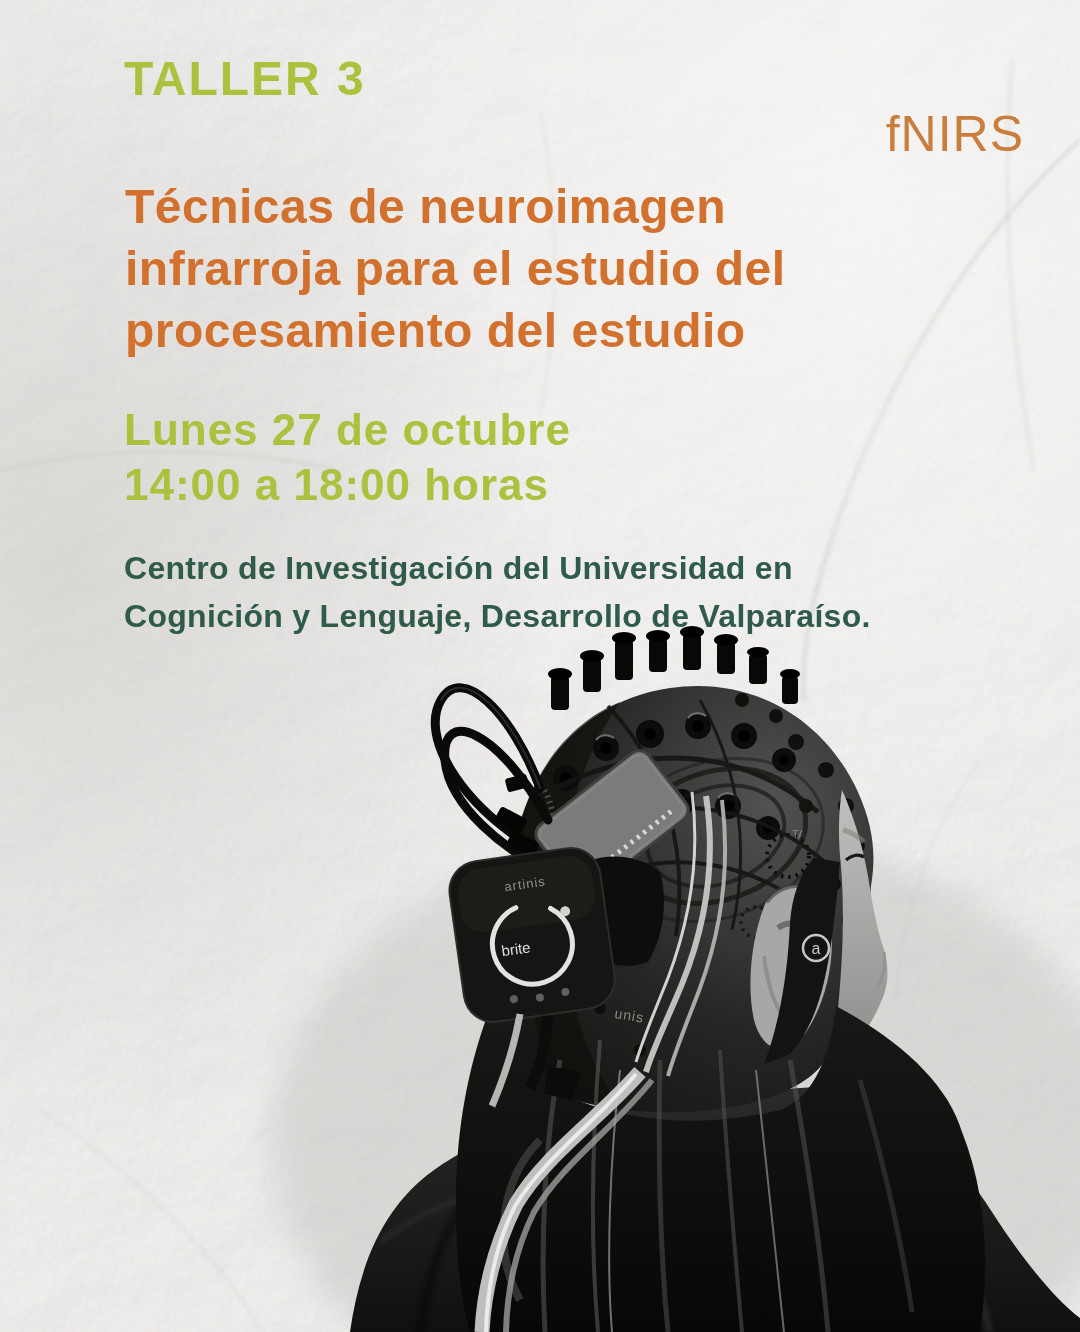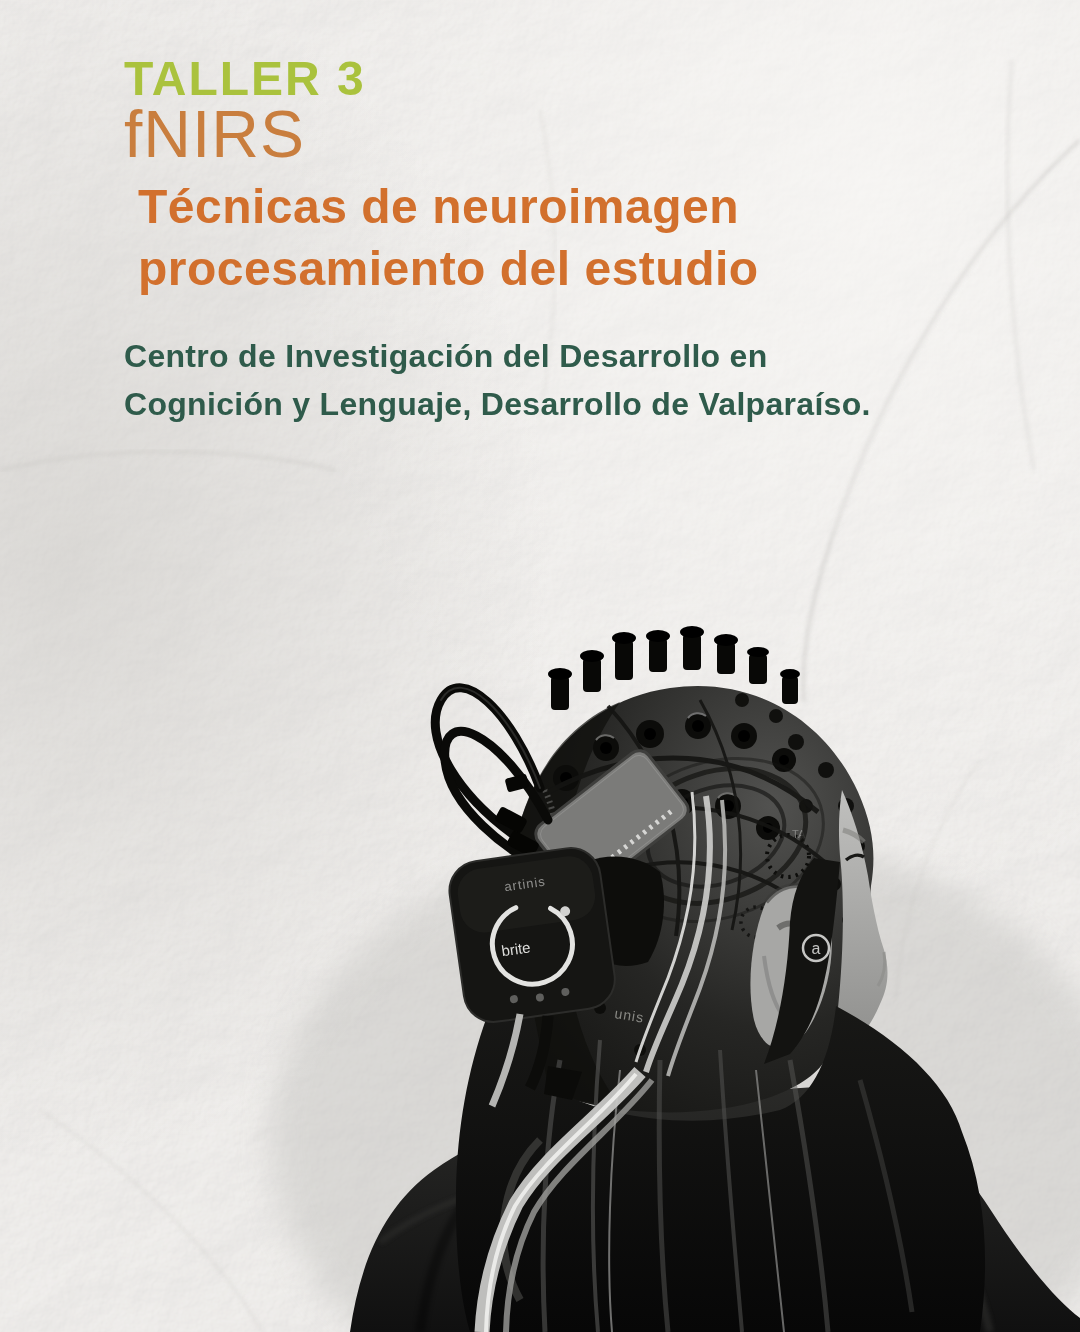--- a/index.html
+++ b/index.html
@@ -12,25 +12,25 @@
   }
   .art{position:absolute;inset:0;display:block;}
   .text-block{
     position:absolute;left:124px;top:52px;width:900px;z-index:2;
   }
   .workshop-label{
     font-size:48px;line-height:54px;font-weight:bold;
     letter-spacing:2px;color:var(--lime,#aac23d);
   }
   .technique-label{
-    font-size:66px;line-height:56px;font-weight:normal;
-    letter-spacing:1px;color:var(--orange_technique,#c97e3e);
+    font-size:50px;line-height:56px;font-weight:normal;
+    letter-spacing:1px;color:var(--orange_technique,#c97e3e);text-align:right;
   }
   .title{
-    margin:14px 0 0 14px;font-size:48px;line-height:62px;font-weight:bold;
+    margin:14px 0 0 1px;font-size:48px;line-height:62px;font-weight:bold;
     letter-spacing:0.5px;color:var(--orange_title,#d2702d);
   }
   .title span{display:block;}
   .schedule{
     margin-top:40px;font-size:44px;line-height:55px;font-weight:bold;
     letter-spacing:1px;color:var(--lime,#aac23d);
   }
   .schedule .line{display:block;}
   .venue{
     margin-top:32px;font-size:32px;line-height:48px;font-weight:bold;
@@ -326,20 +326,25 @@
         <path d="M548,1066 L582,1072 L572,1100 L544,1094 Z" fill="#0b0b09"></path>
       </g>
     </g>
   </svg>
 
   <header class="text-block">
     <div class="workshop-label">TALLER 3</div>
     <div class="technique-label">fNIRS</div>
     <h1 class="title">
       <span>Técnicas de neuroimagen</span>
+      <span>infrarroja para el estudio del</span>
       <span>procesamiento del estudio</span>
     </h1>
+    <div class="schedule">
+      <span class="line">Lunes 27 de octubre</span>
+      <span class="line">14:00 a 18:00 horas</span>
+    </div>
     <div class="venue">
-      <span class="line">Centro de Investigación del Desarrollo en</span>
+      <span class="line">Centro de Investigación del Universidad en</span>
       <span class="line">Cognición y Lenguaje, Desarrollo de Valparaíso.</span>
     </div>
   </header>
 </div>
 
 </body></html>

